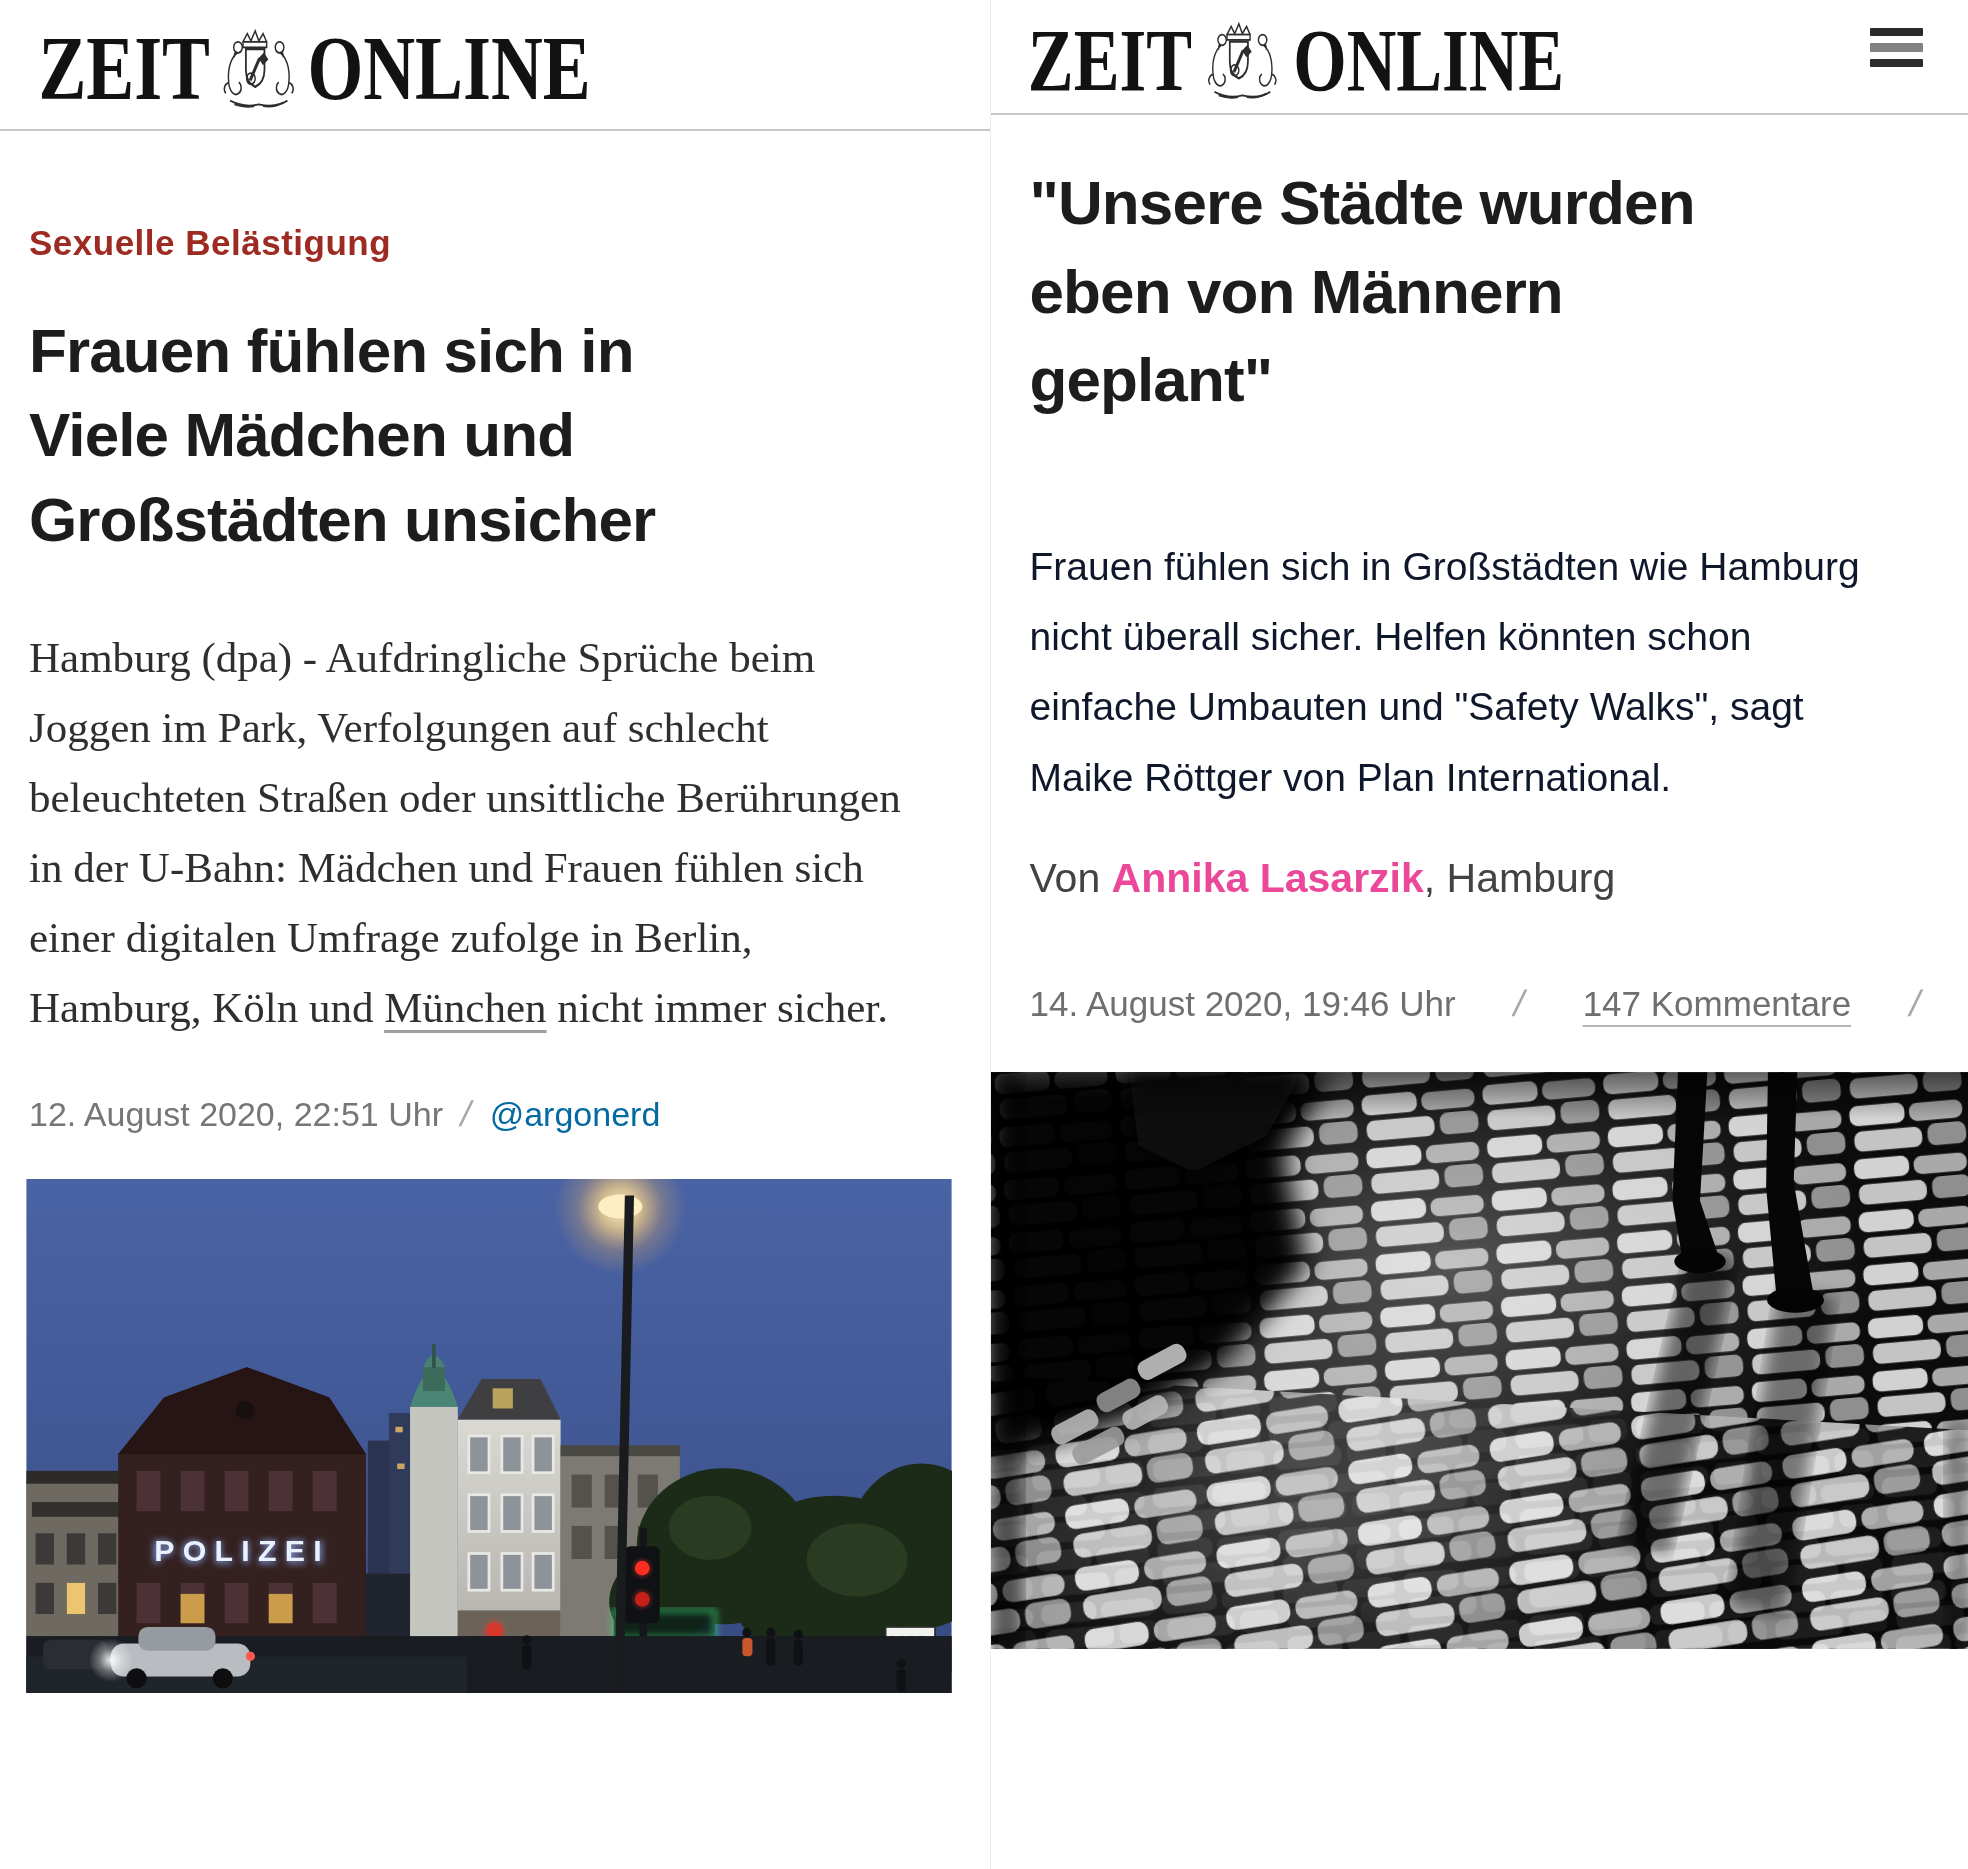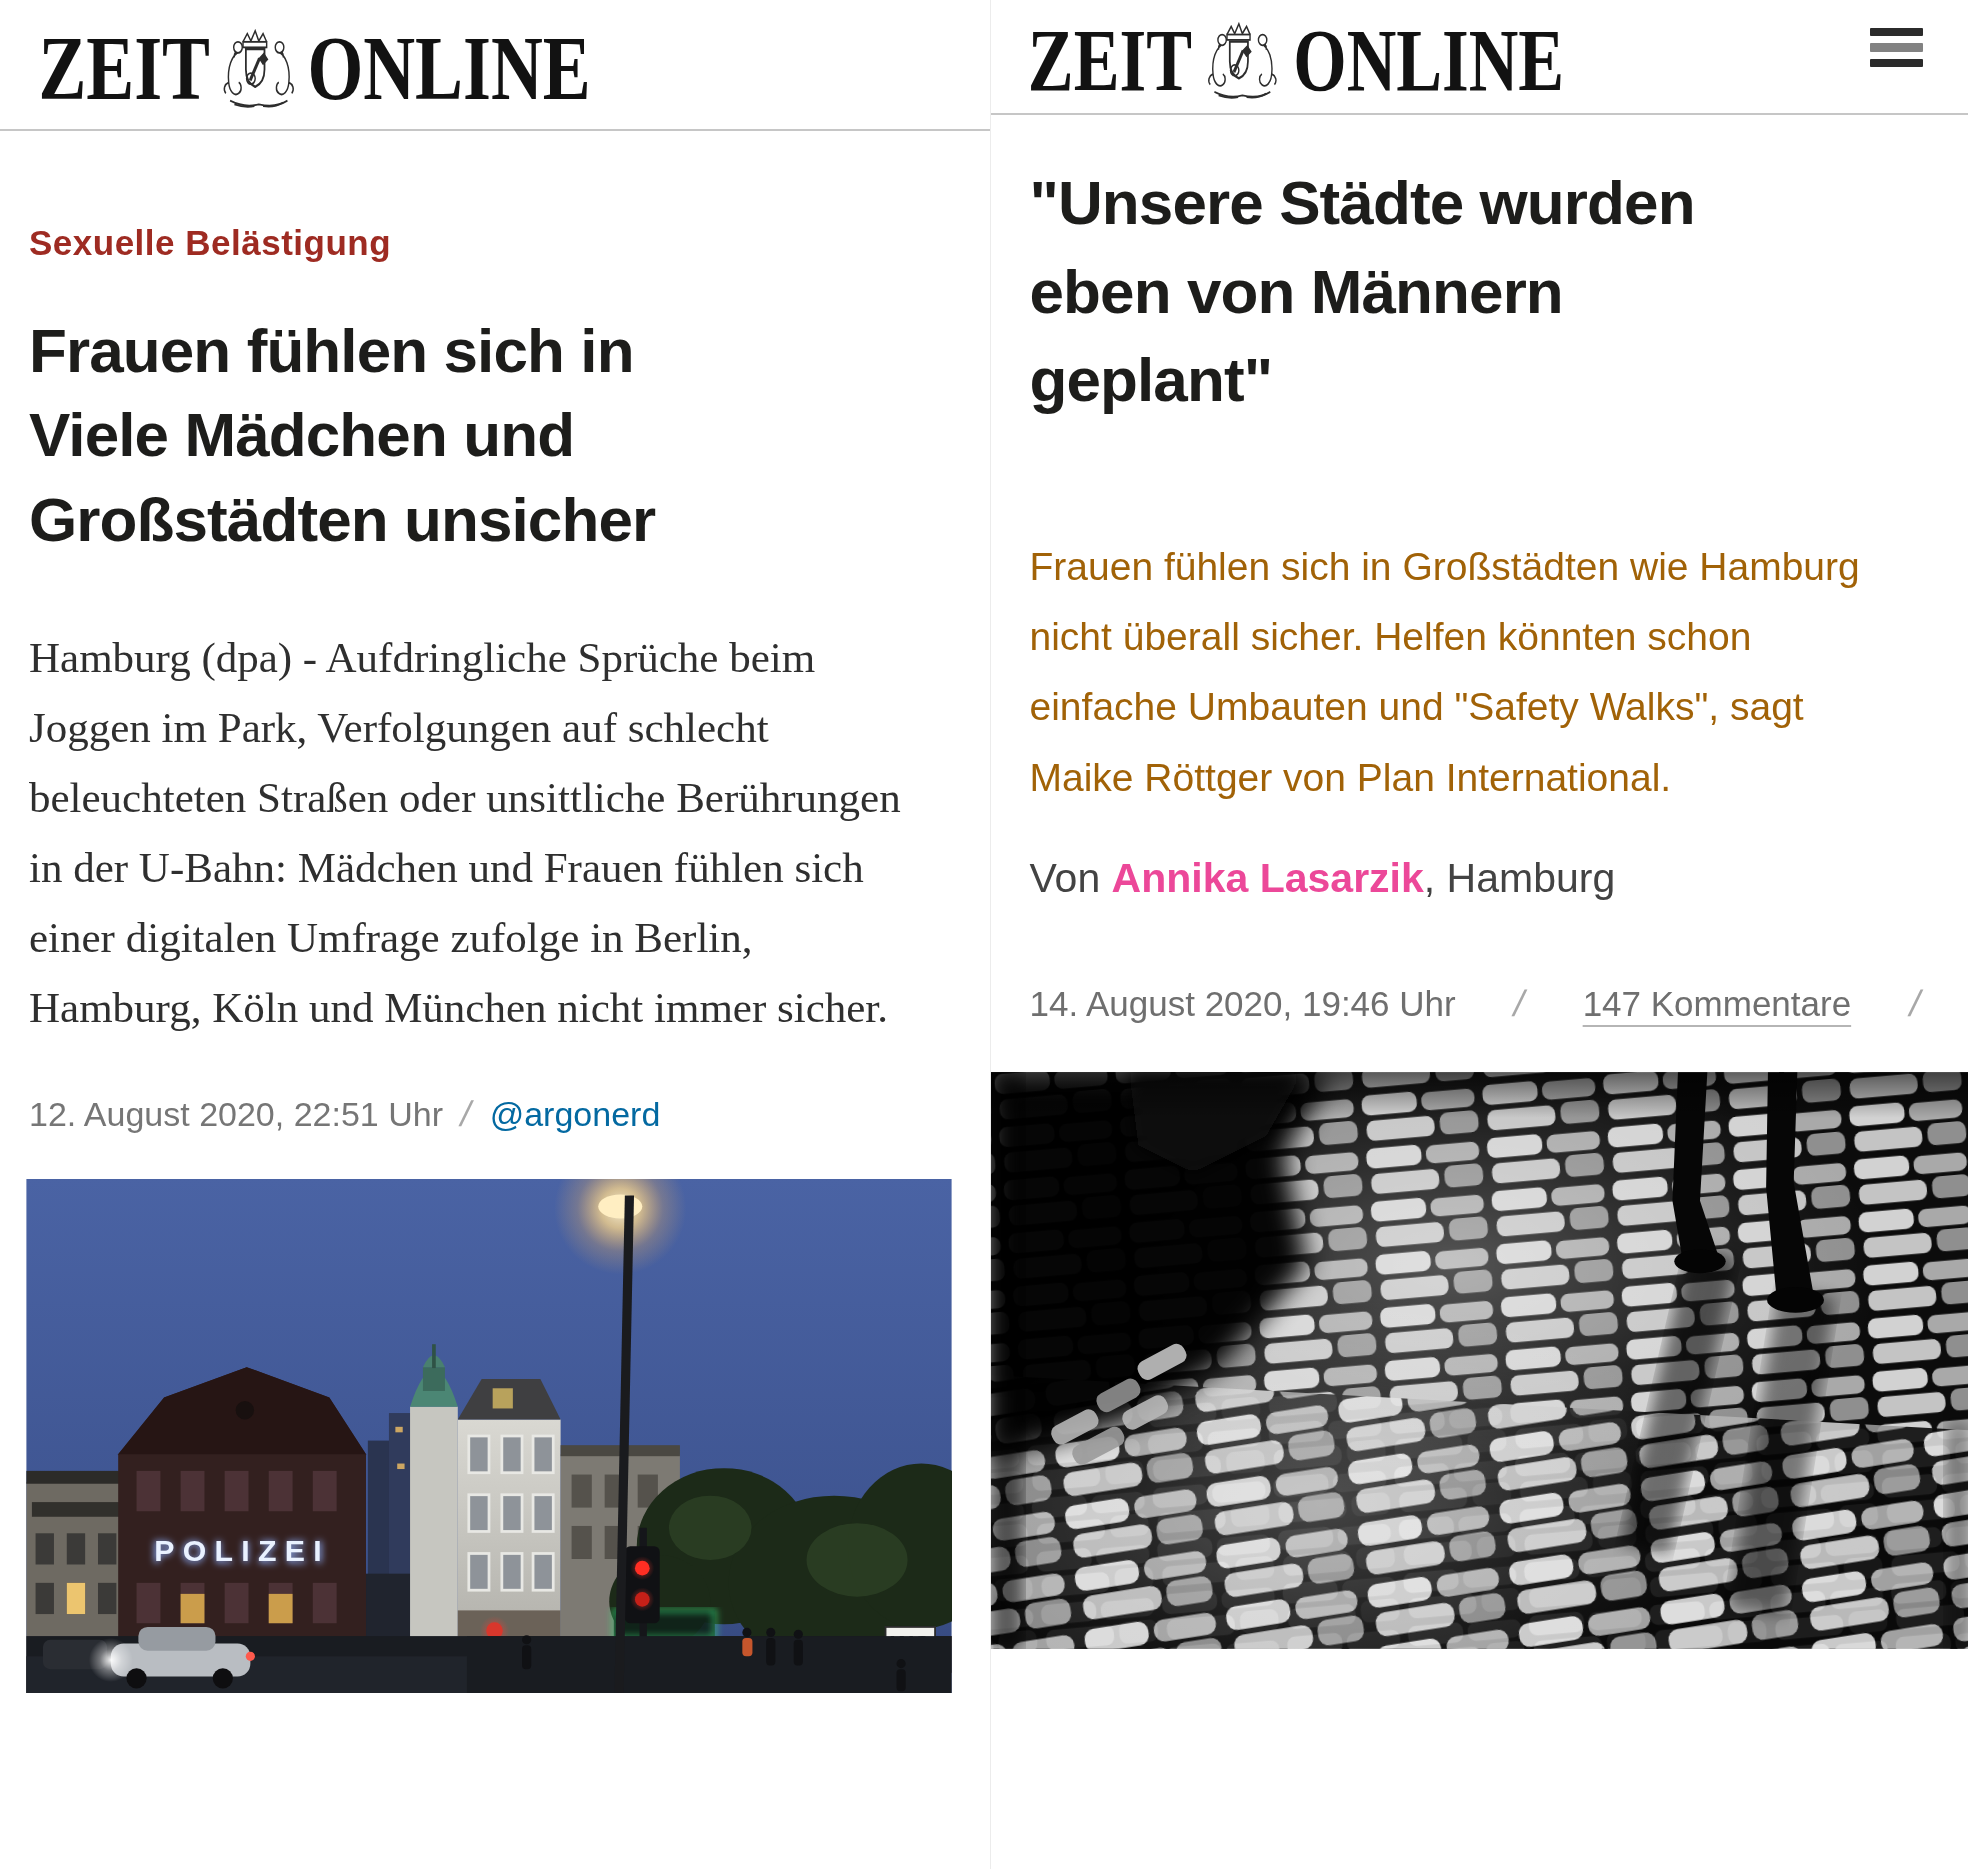--- a/index.html
+++ b/index.html
@@ -28,23 +28,23 @@
   .kicker{font-size:35px;font-weight:700;letter-spacing:0.5px;}
   .kicker-left{margin-top:92px;color:#9e2b22;}
   .kicker-right{margin-top:81px;color:#b3261e;}
 
   .headline{font-weight:700;color:#1d1d1b;font-size:62px;letter-spacing:-0.9px;margin:0;}
   .headline span{display:block;}
   .headline-left{margin-top:46px;line-height:1.36;}
   .headline-right{margin-top:44px;line-height:1.43;}
 
   .bodytext{margin-top:61px;max-width:905px;font-family:"Liberation Serif",serif;font-size:43px;line-height:1.63;color:#2f2f2f;}
-  .muenchen-link{color:#2f2f2f;text-decoration-color:#9f9f9f;text-decoration-thickness:2.8px;text-underline-offset:8.3px;cursor:pointer;}
-
-  .teaser{margin-top:107px;max-width:854px;font-size:39px;line-height:1.8;color:#a16207;}
+  .muenchen-link{color:#2f2f2f;text-decoration:underline;text-decoration-color:#9f9f9f;text-decoration-thickness:2.8px;text-underline-offset:8.3px;cursor:pointer;}
+
+  .teaser{margin-top:107px;max-width:854px;font-size:39px;line-height:1.8;color:#0f172a;}
 
   .byline{margin-top:42px;font-size:41px;color:#434343;}
   .byline b{color:#ec4899;}
 
   .meta{display:flex;align-items:center;white-space:nowrap;}
   .meta-left{margin-top:51px;font-size:34px;color:#767676;}
   .meta-right{margin-top:72px;font-size:35px;color:#6f6f6f;gap:40px;}
   .slash{color:#a8a8a8;margin:0 18.4px;font-size:1.05em;transform:skewX(-12deg);}
   .handle{color:#0369a1;}
   .comments-link{color:#6f6f6f;text-decoration:underline;text-decoration-color:#b5b5b5;text-decoration-thickness:1.8px;text-underline-offset:9.2px;cursor:pointer;}

